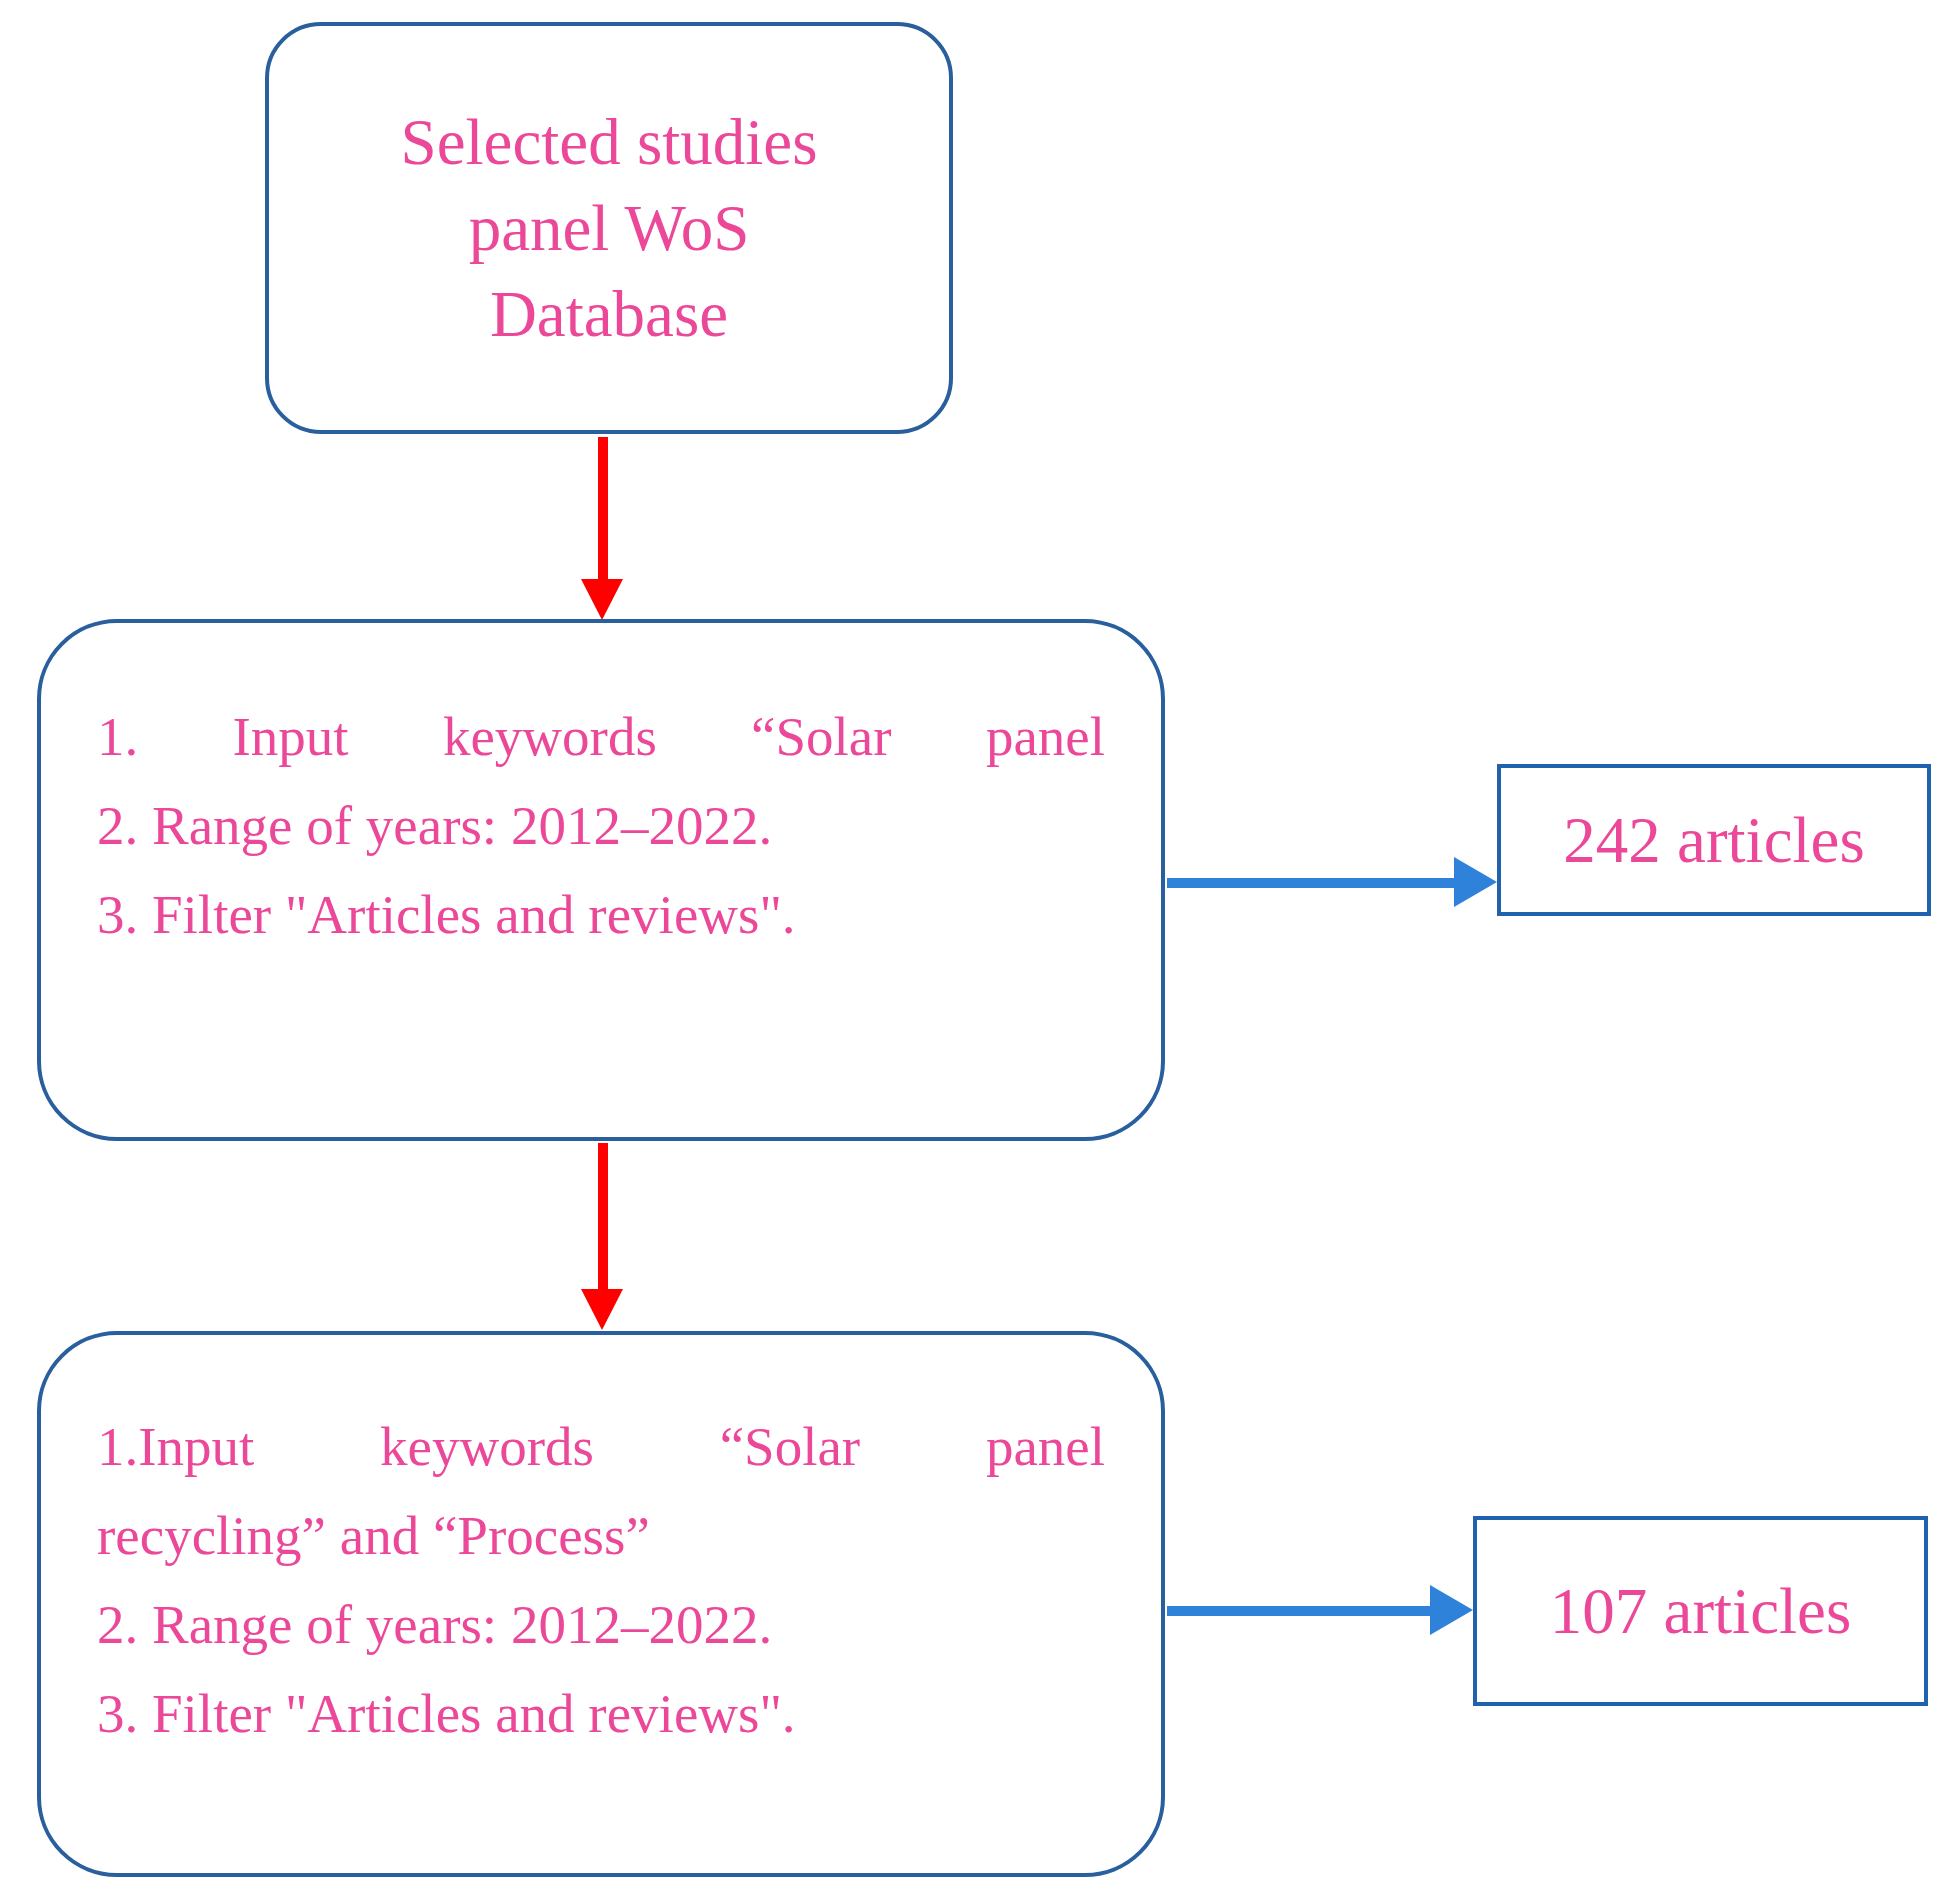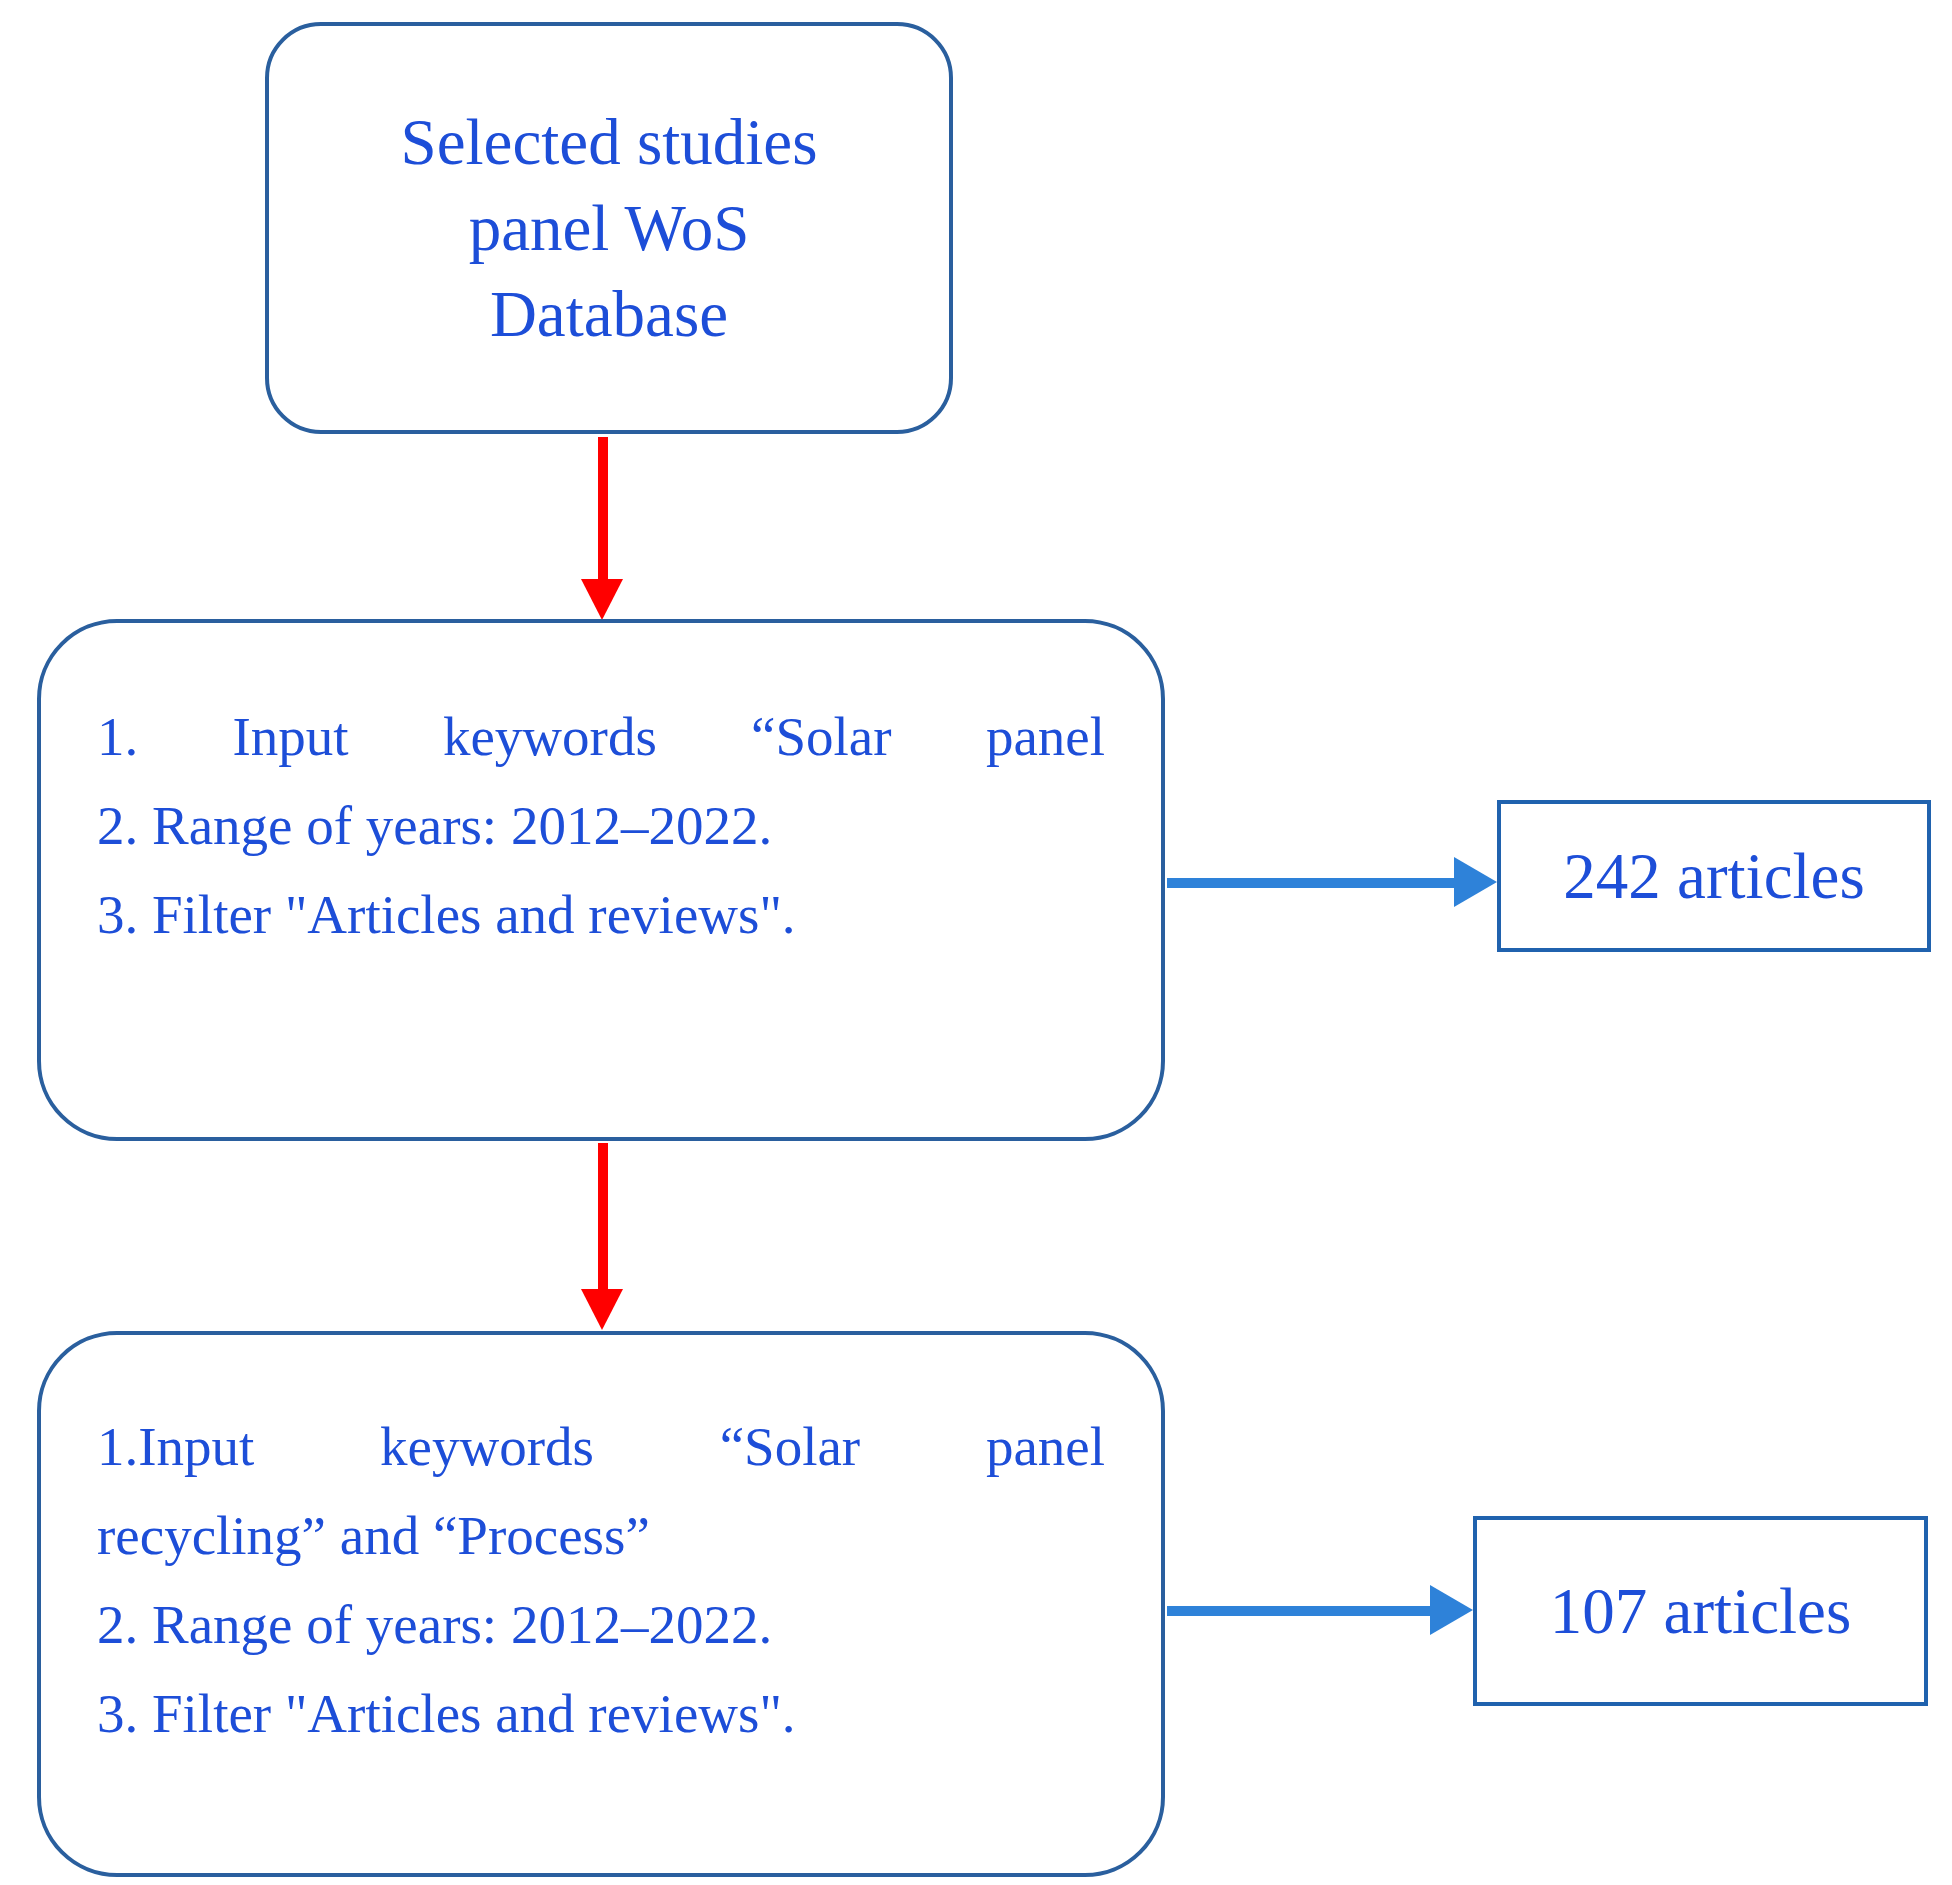--- a/index.html
+++ b/index.html
@@ -2,21 +2,21 @@
 <html style="--box-border: #2a5f9e; --result-border: #2062ae; --arrow-red: #ff0000; --arrow-blue: #2e82d9;font-size:12.8px"><head>
 <meta charset="utf-8">
 <style>
   html, body { margin: 0; padding: 0; background: #ffffff; }
   .canvas {
     position: relative;
     width: 1952px;
     height: 1885px;
     background: #ffffff;
     font-family: "Liberation Serif", "DejaVu Serif", serif;
-    color: #1d4ed8;
+    color: #ec4899;
     overflow: hidden;
   }
   :root {
     --box-border: #2a5f9e;
     --result-border: #2062ae;
     --arrow-red: #ff0000;
     --arrow-blue: #2e82d9;
   }
   .box {
     position: absolute;
@@ -45,21 +45,21 @@
   .filter-box-1 {
     left: 37px; top: 619px; width: 1128px; height: 522px;
     border-radius: 80px;
     padding: 69px 56px 0 56px;
   }
   .filter-box-2 {
     left: 37px; top: 1331px; width: 1128px; height: 546px;
     border-radius: 80px;
     padding: 67px 56px 0 56px;
   }
-  .result-box-1 { left: 1497px; top: 800px; width: 434px; height: 152px; font-size: 65px; }
+  .result-box-1 { left: 1497px; top: 764px; width: 434px; height: 152px; font-size: 65px; }
   .result-box-2 { left: 1473px; top: 1516px; width: 455px; height: 190px; font-size: 65px; }
   .line { white-space: nowrap; }
   .line.justify {
     white-space: normal;
     text-align: justify;
     text-align-last: justify;
   }
   
   .vline { position: absolute; width: 9.6px; background: var(--arrow-red); }
   .vhead {

